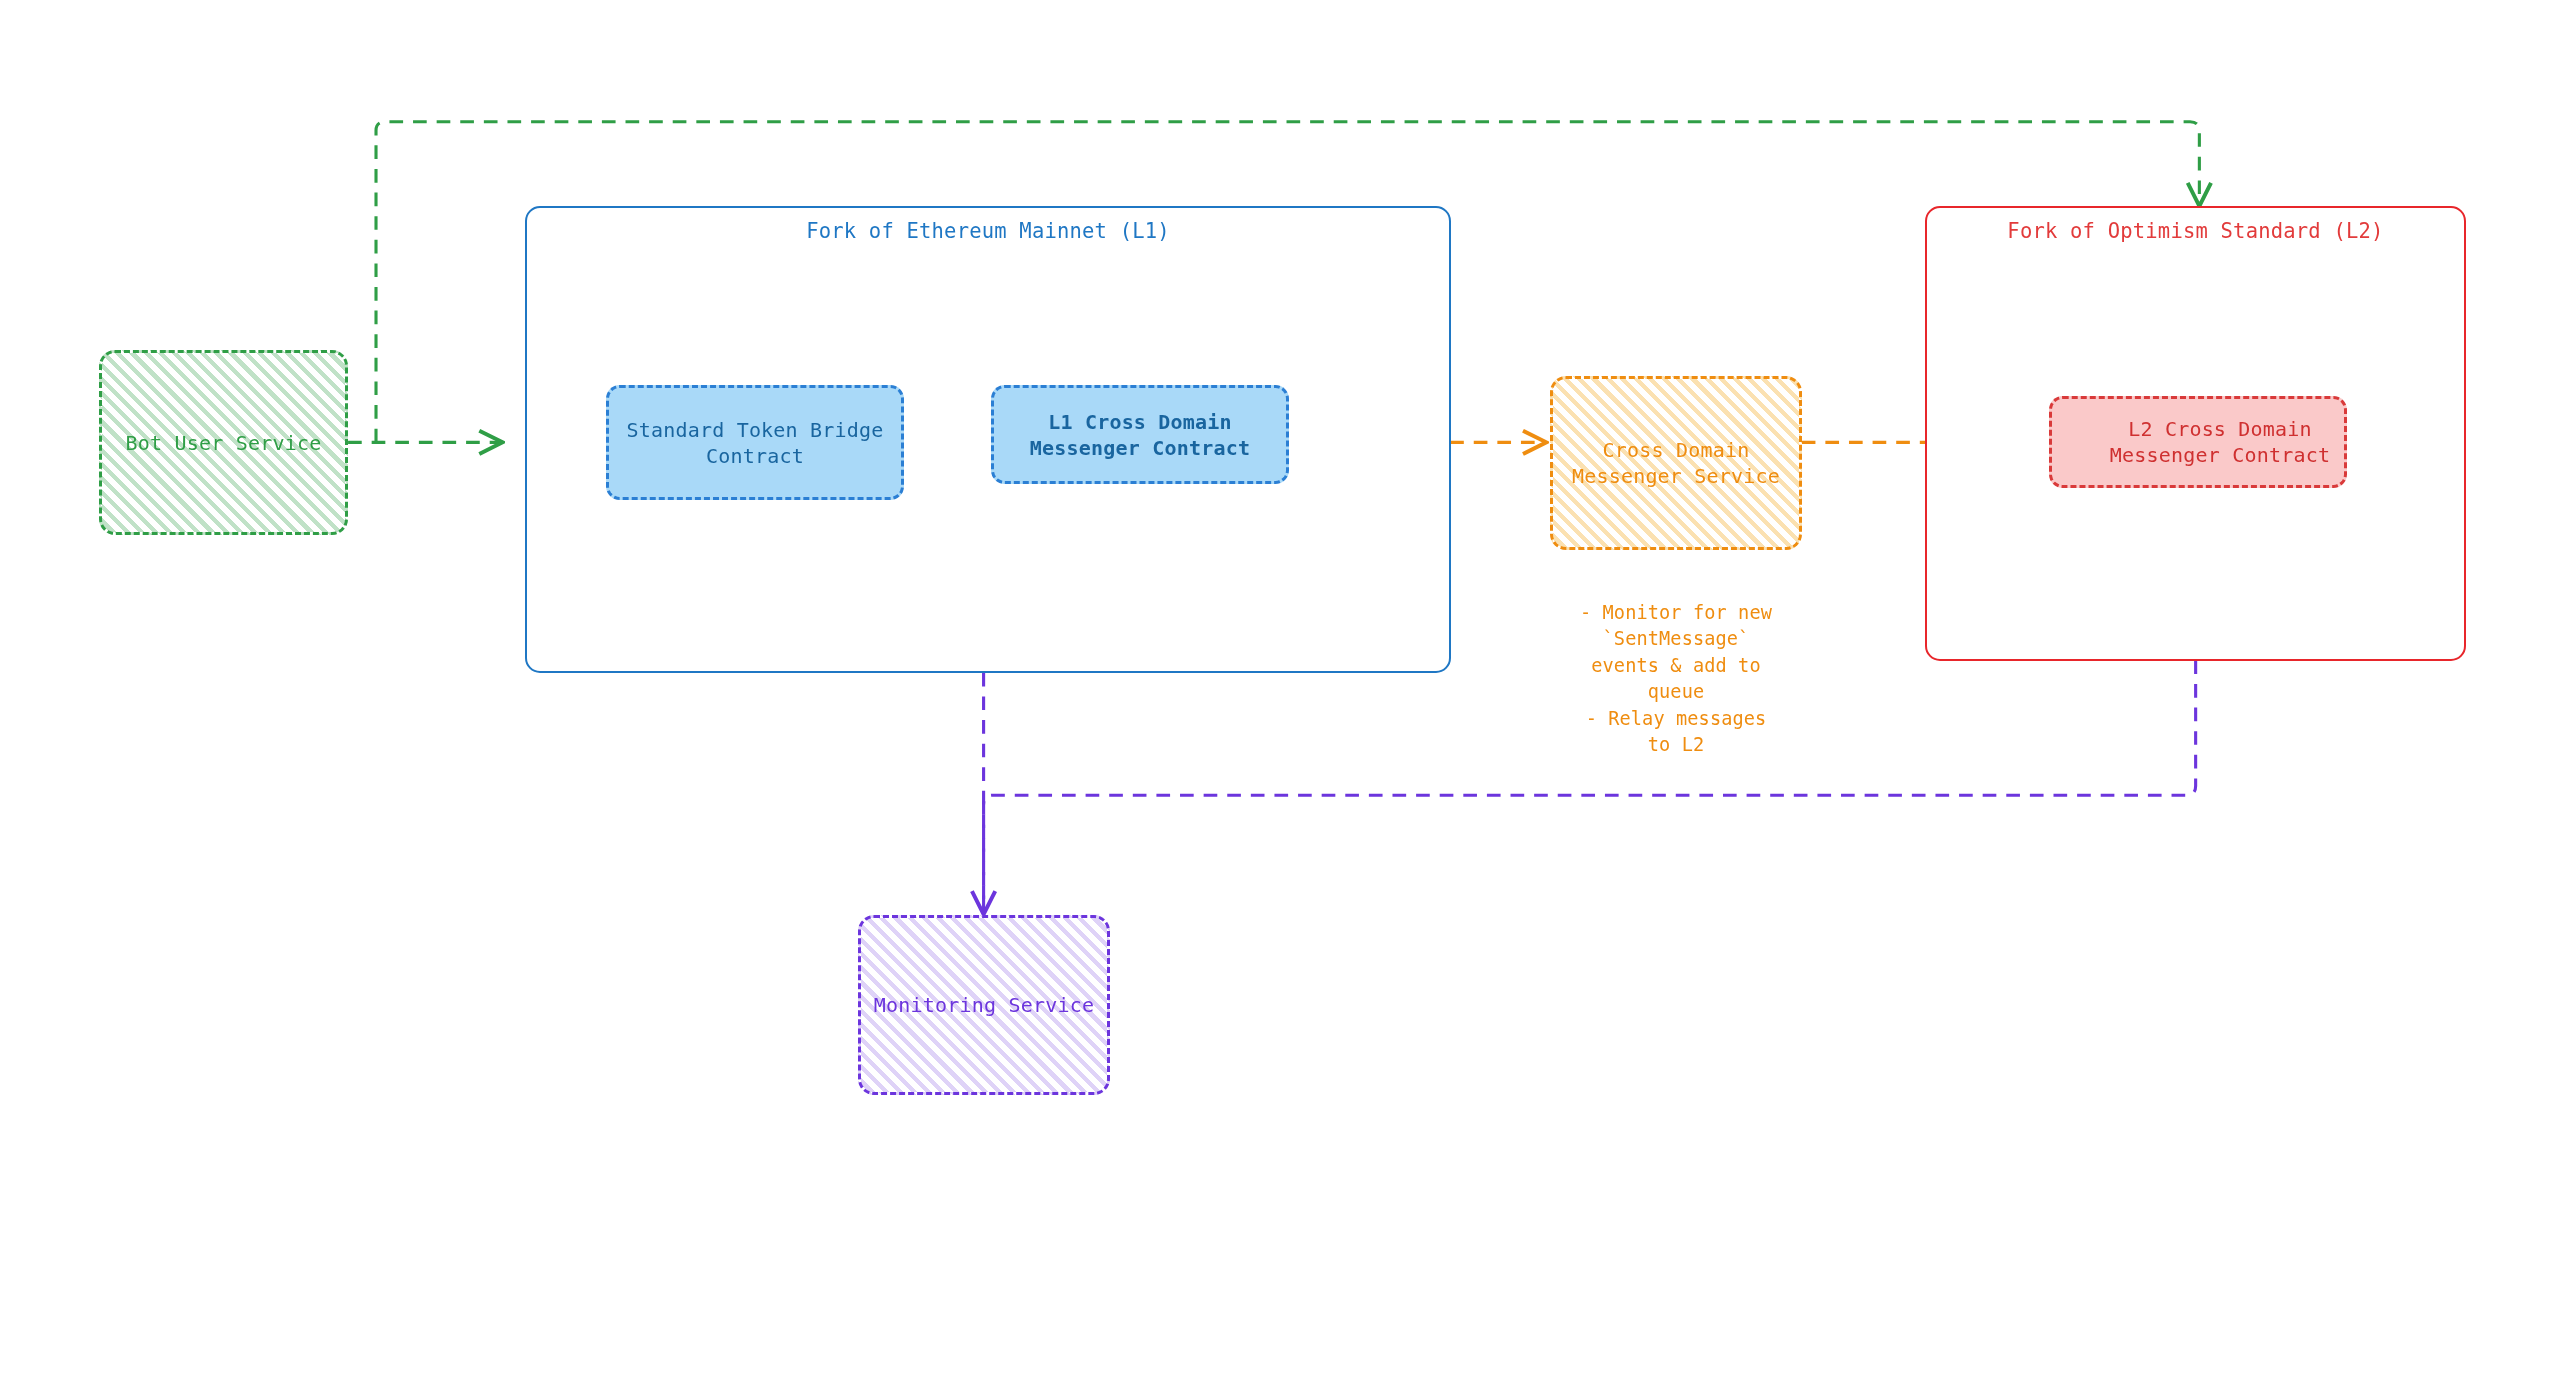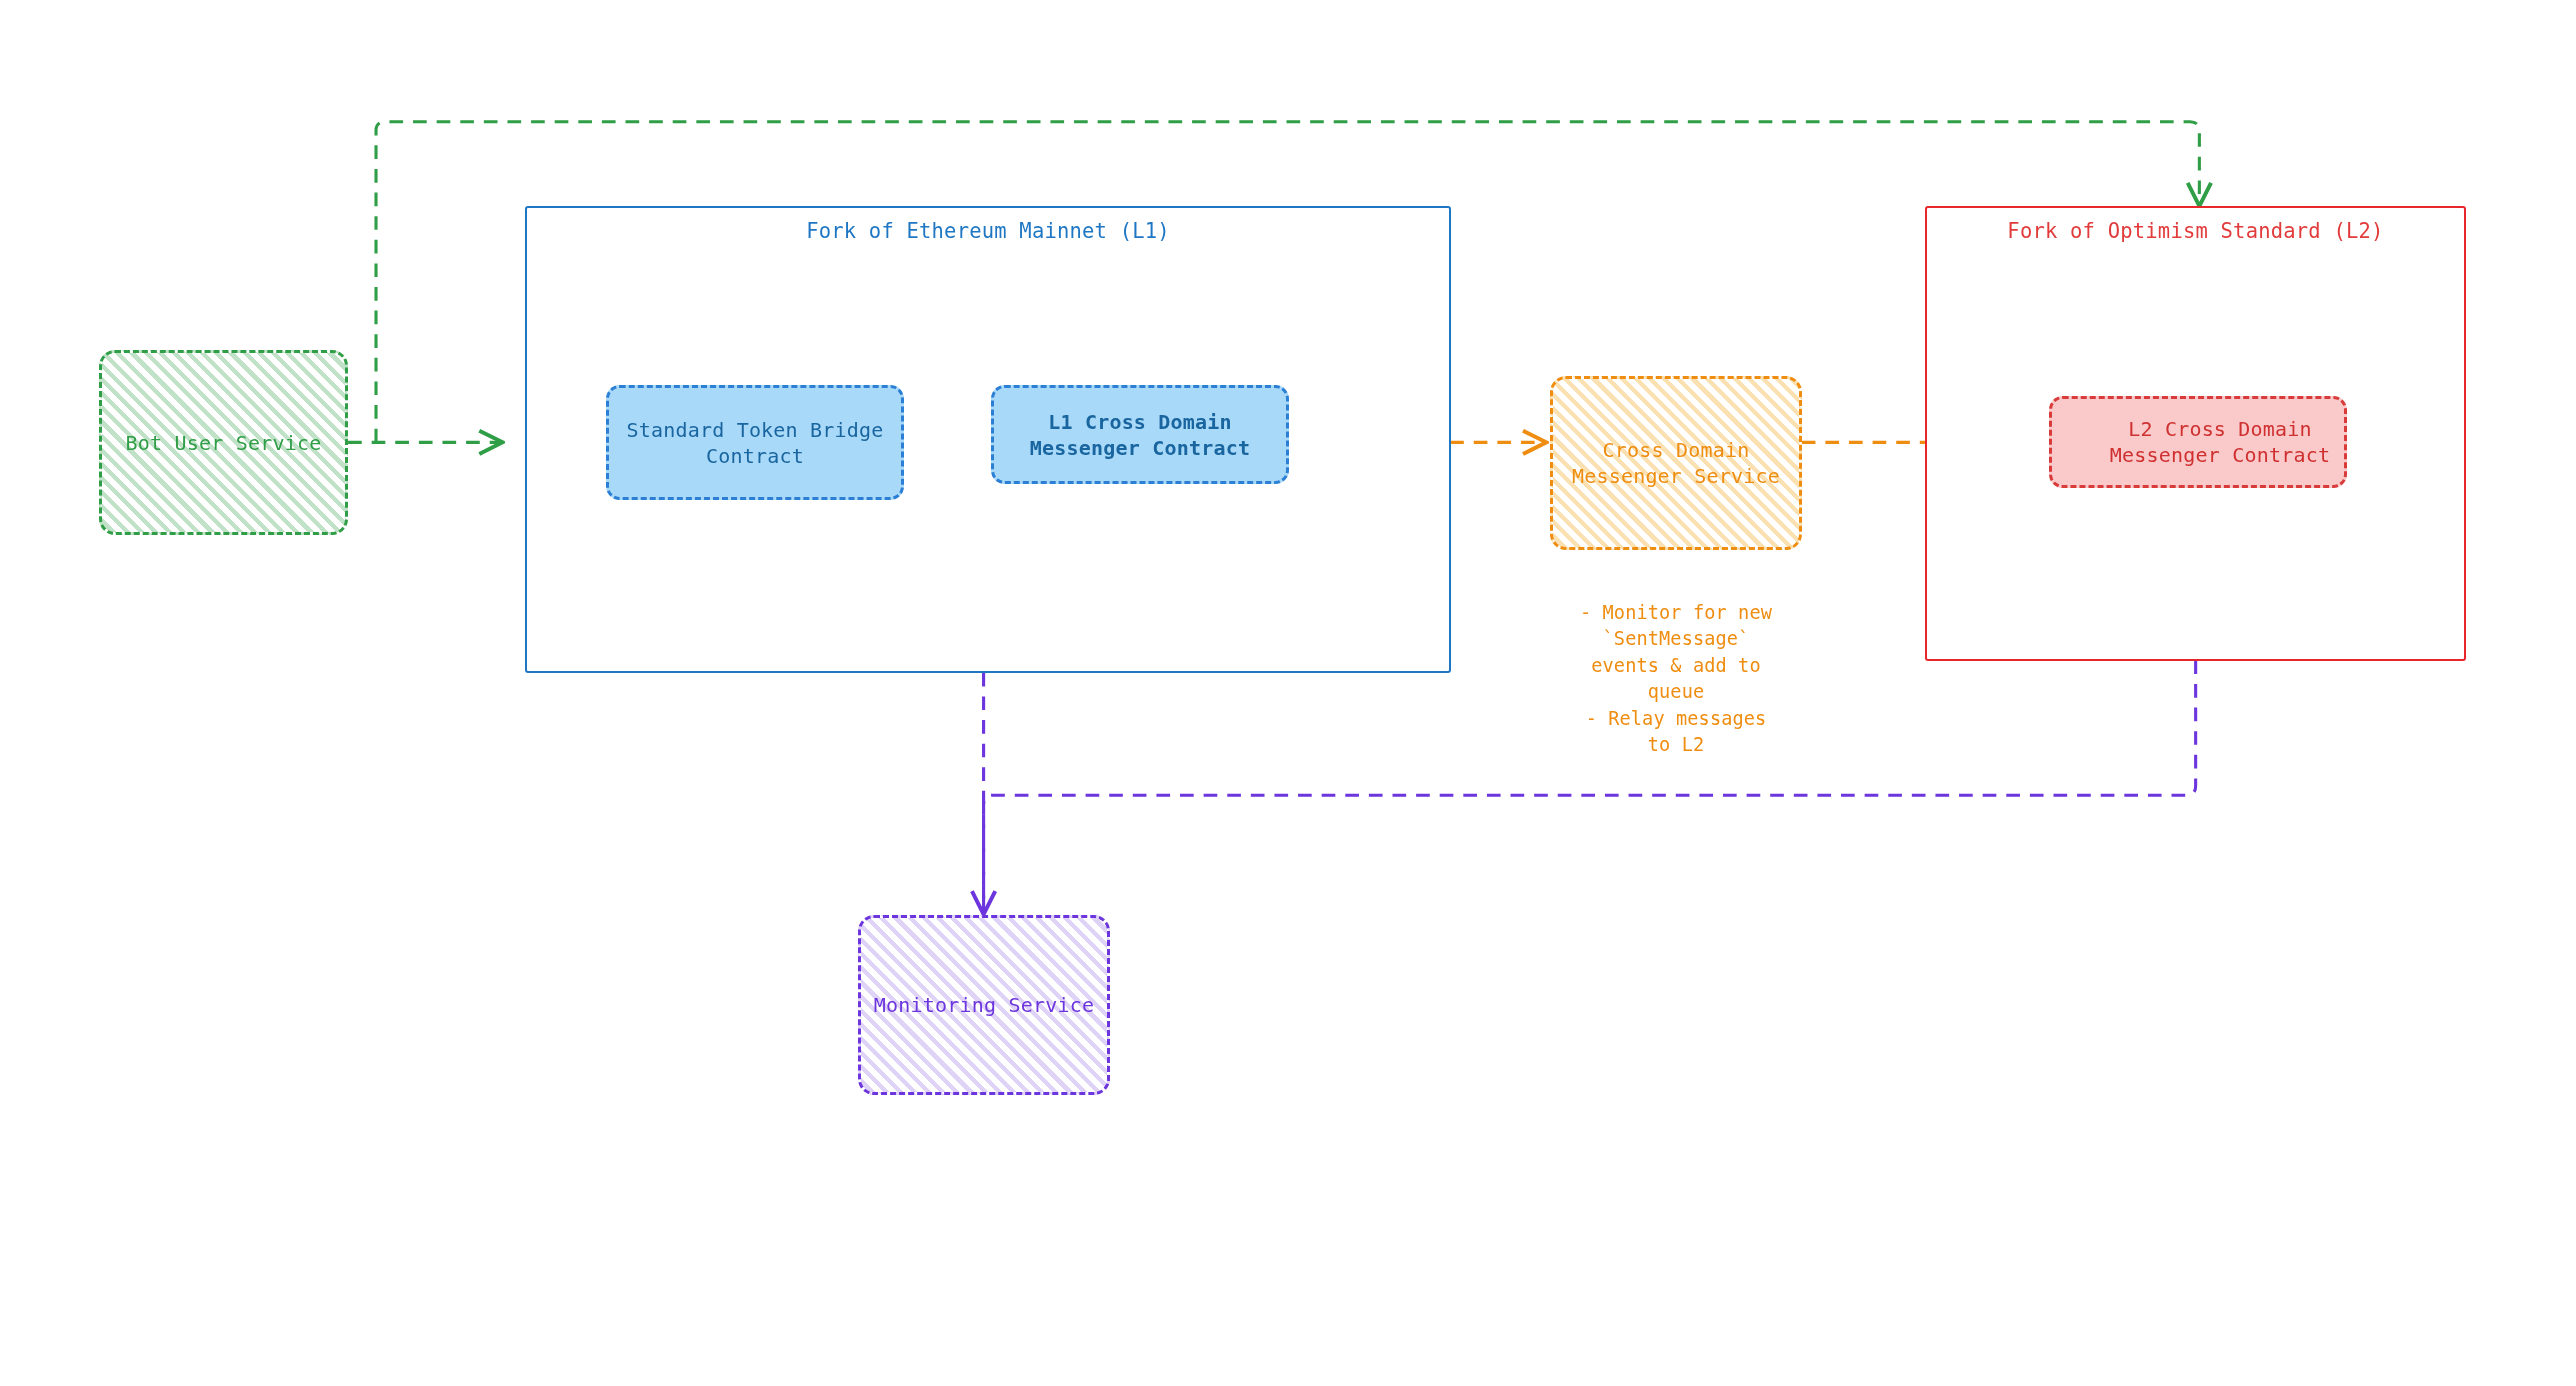--- a/index.html
+++ b/index.html
@@ -36,21 +36,21 @@
     justify-content: center;
     text-align: center;
     line-height: 1.30;
     white-space: pre-line;
   }
 
   
   .container {
     position: absolute;
     box-sizing: border-box;
-    border-radius: 3px;
+    border-radius: 15px;
     background: #ffffff;
     text-decoration: underline;
   }
   .container > .container-title {
     position: absolute;
     top: 11.2px;
     left: 0;
     width: 100%;
     text-align: center;
     font-size: 20.5px;

